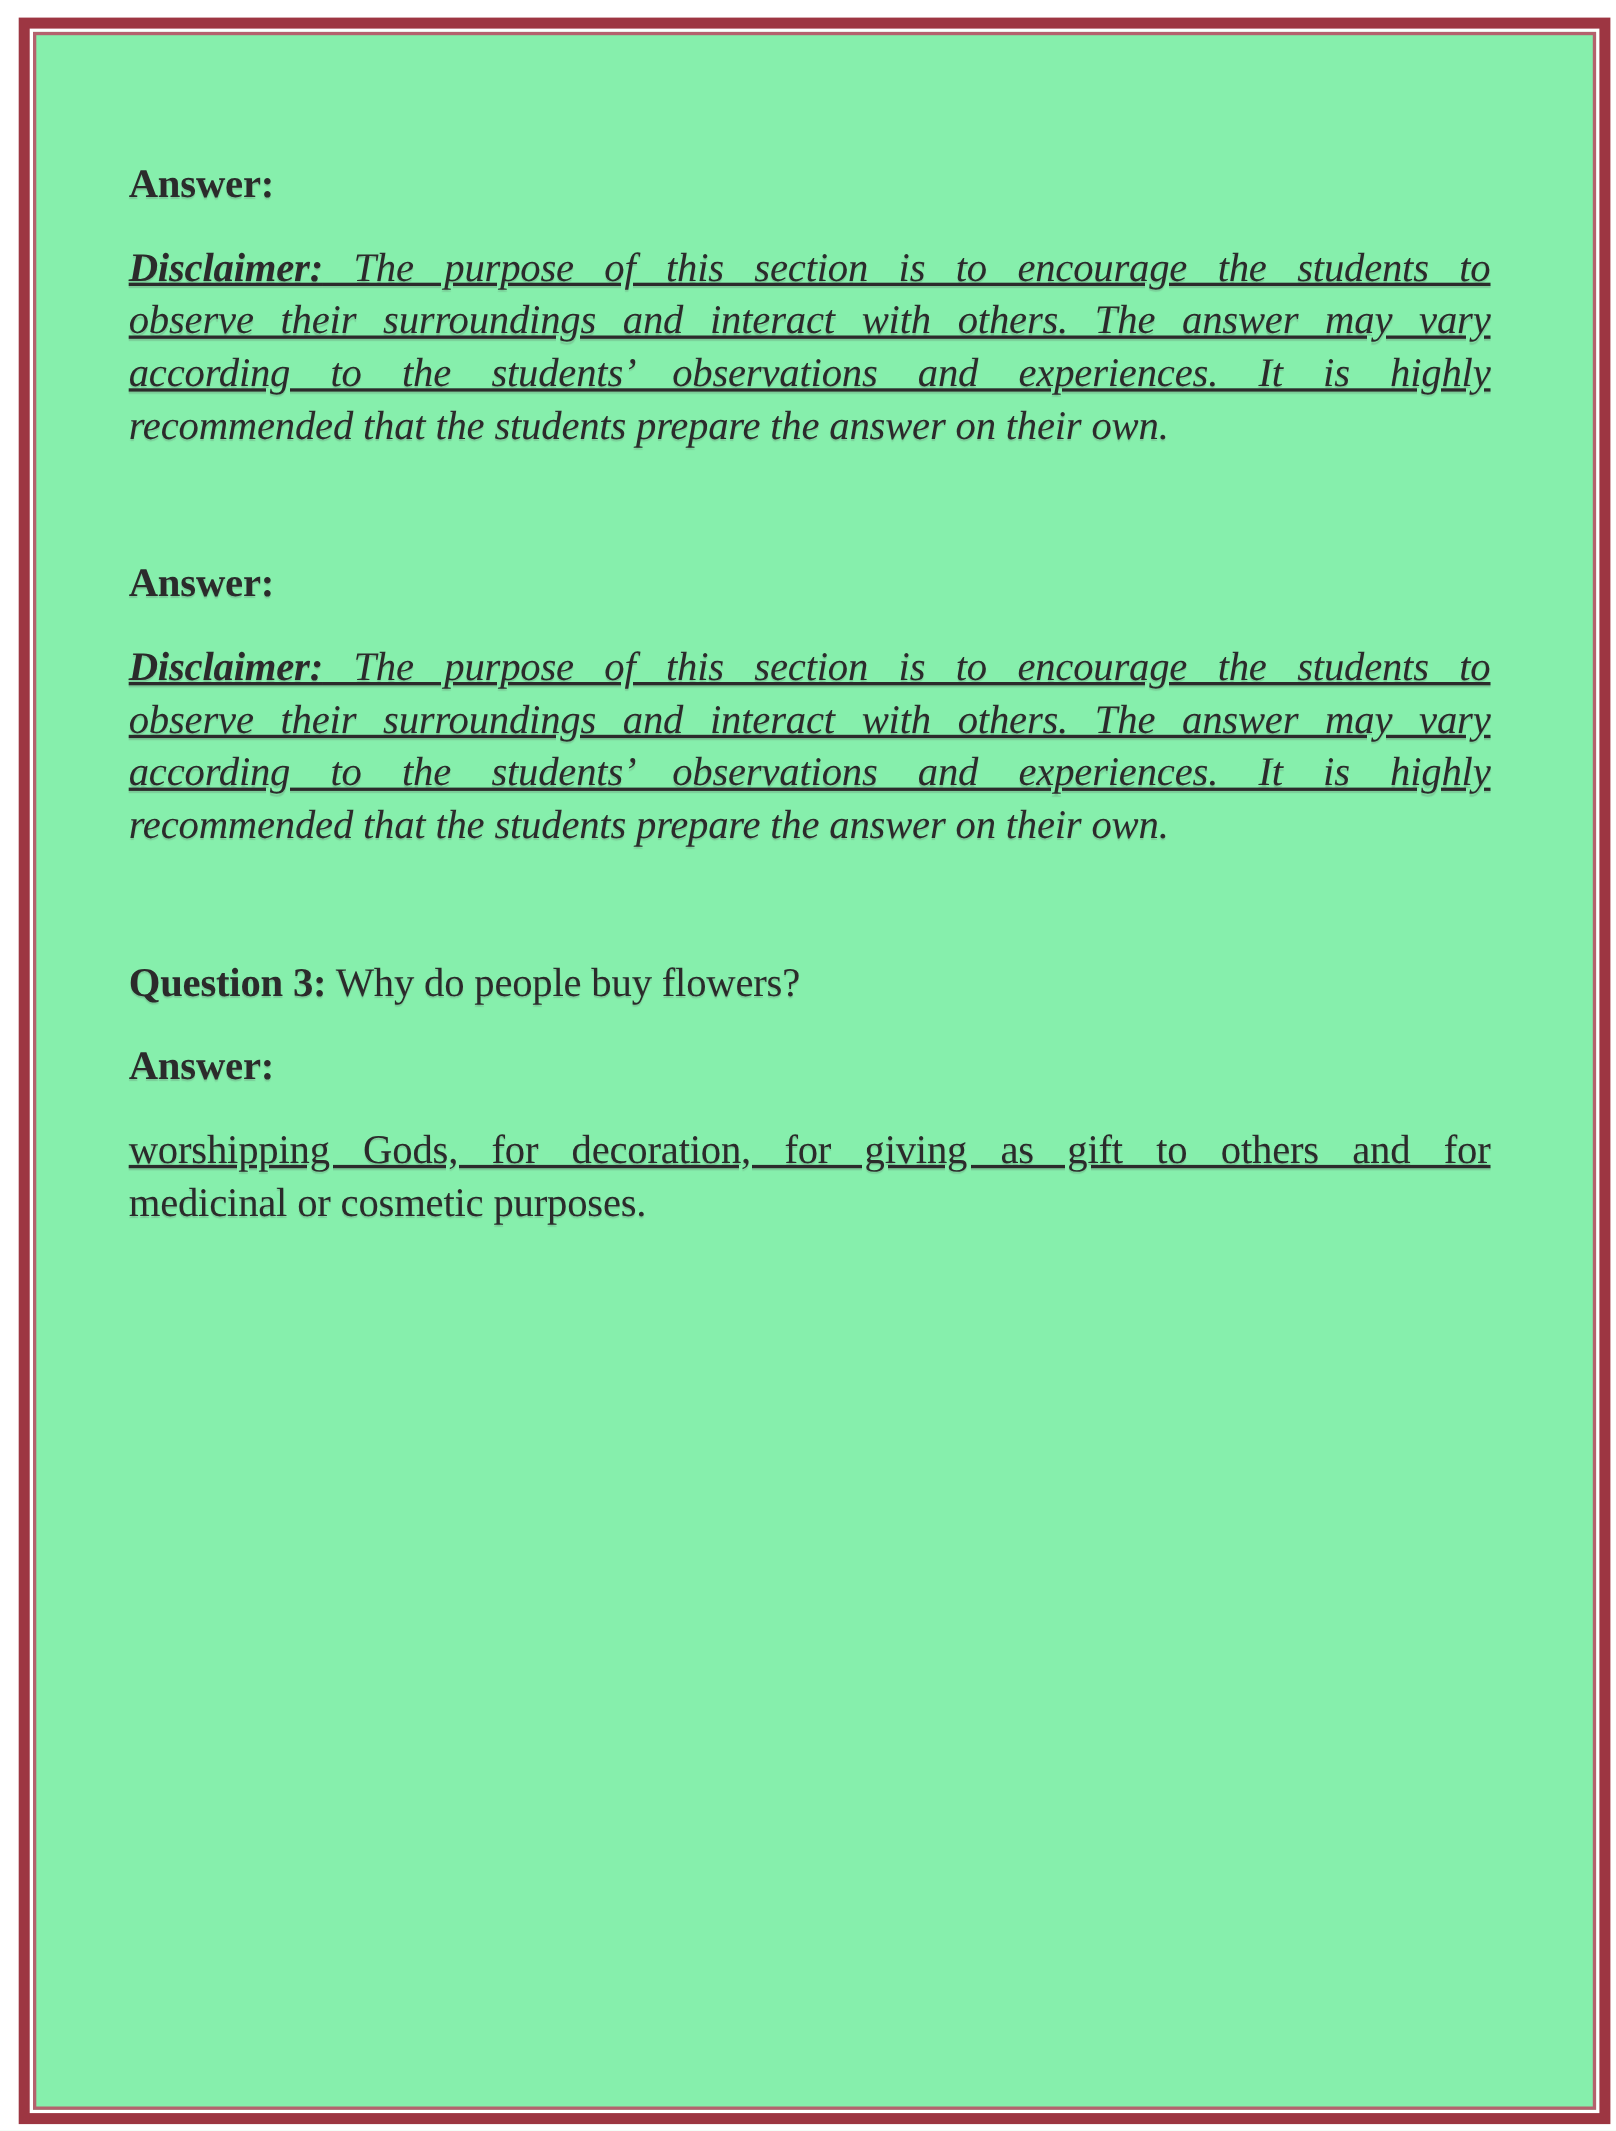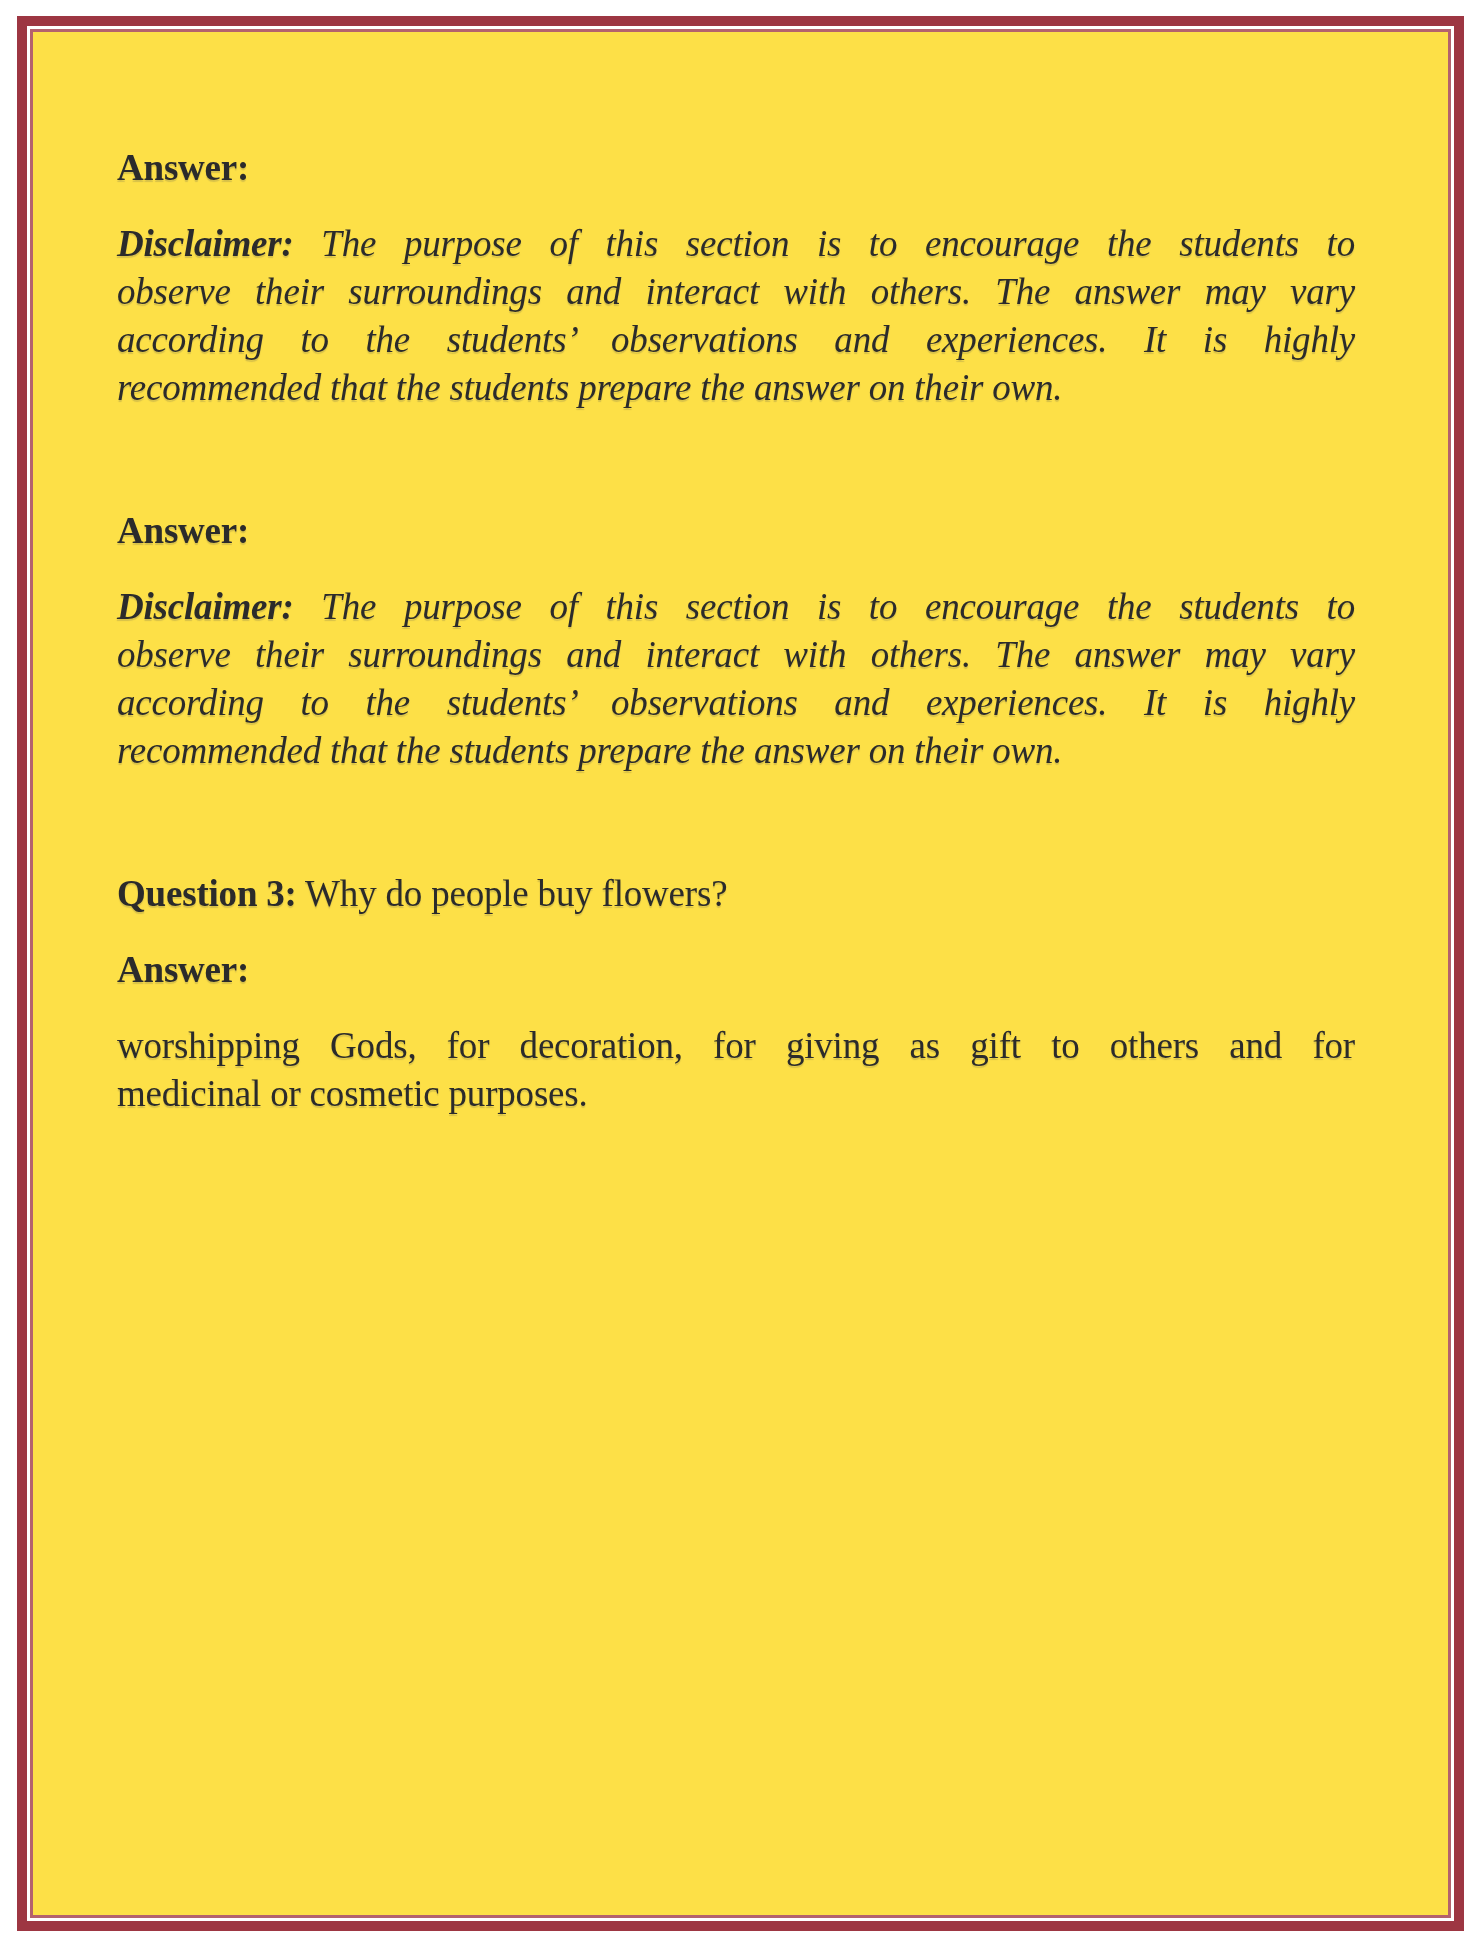--- a/index.html
+++ b/index.html
@@ -21,41 +21,42 @@
     top: 16px;
     right: 5px;
     bottom: 6px;
     border: 10px solid #9d3642;
     box-sizing: border-box;
   }
   .frame-inner {
     position: absolute;
     inset: 3px;
     border: 3px solid #b4626d;
-    background: #fde047;
+    background: #86efac;
     box-sizing: border-box;
   }
   .content {
     box-sizing: border-box;
     width: 100%;
     height: 100%;
     padding: 112px 93px 0 84px;
     font-size: 37px;
     line-height: 48px;
     letter-spacing: -0.2px;
     color: #2b2b2b;
     text-shadow: 0 2px 1px rgba(80, 80, 80, 0.22);
   }
   .block { margin: 0; }
   .block.heading { margin-bottom: 28px; }
   .block.paragraph { margin-bottom: 95px; }
   .line { min-height: 48px; }
   .line.justify {
     text-align: justify;
     text-align-last: justify;
+    text-decoration: underline;
   }
   .seg.b { font-weight: bold; }
   .seg.i { font-style: italic; }
 </style>
 </head>
 <body>
 
 <div class="frame-outer">
   <div class="frame-inner">
     <div class="content">

